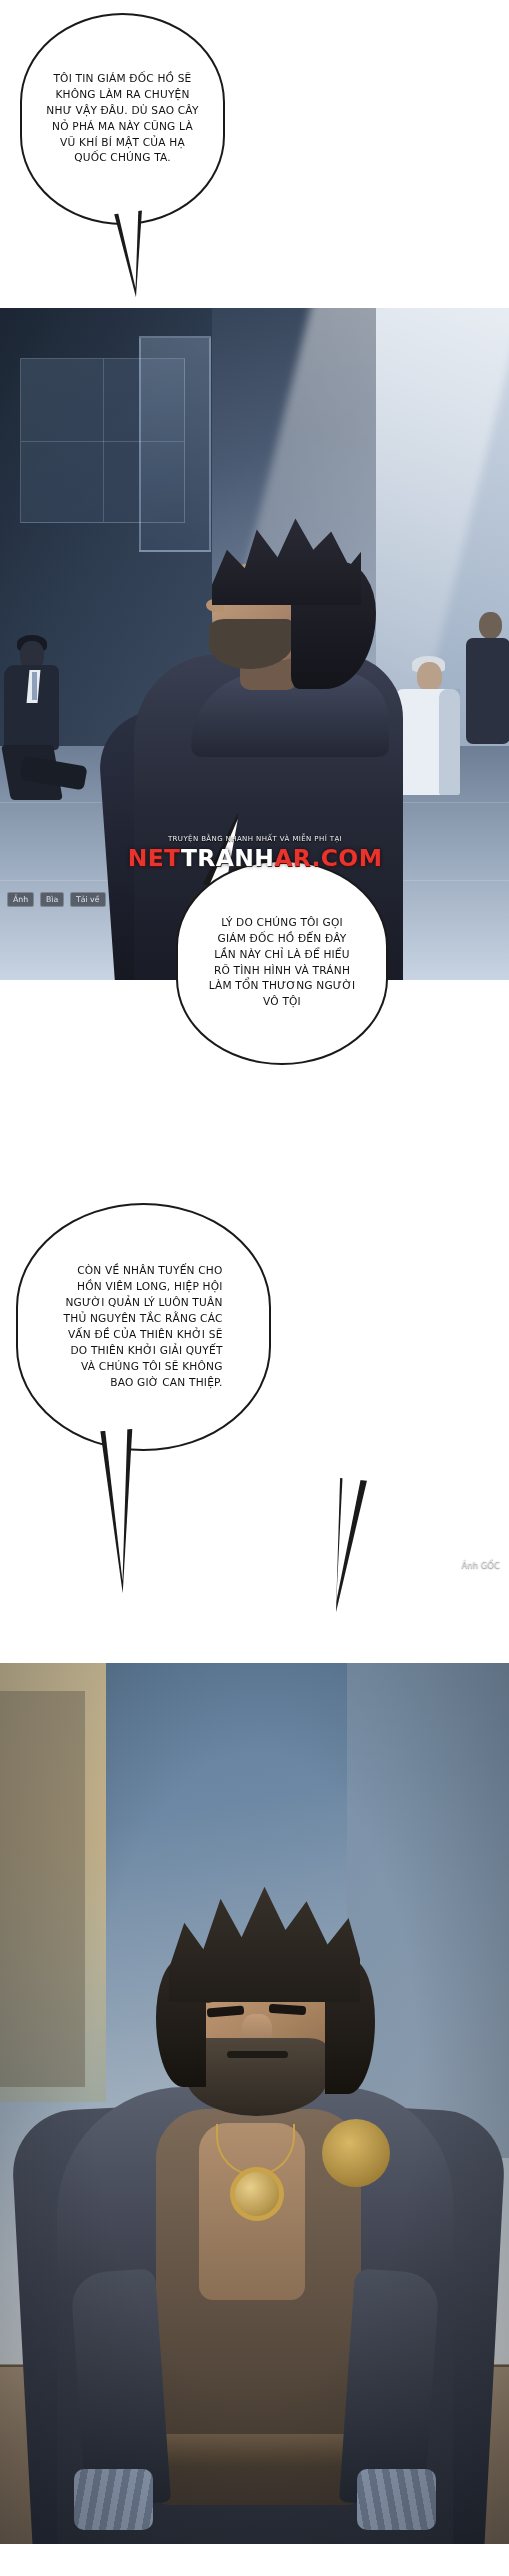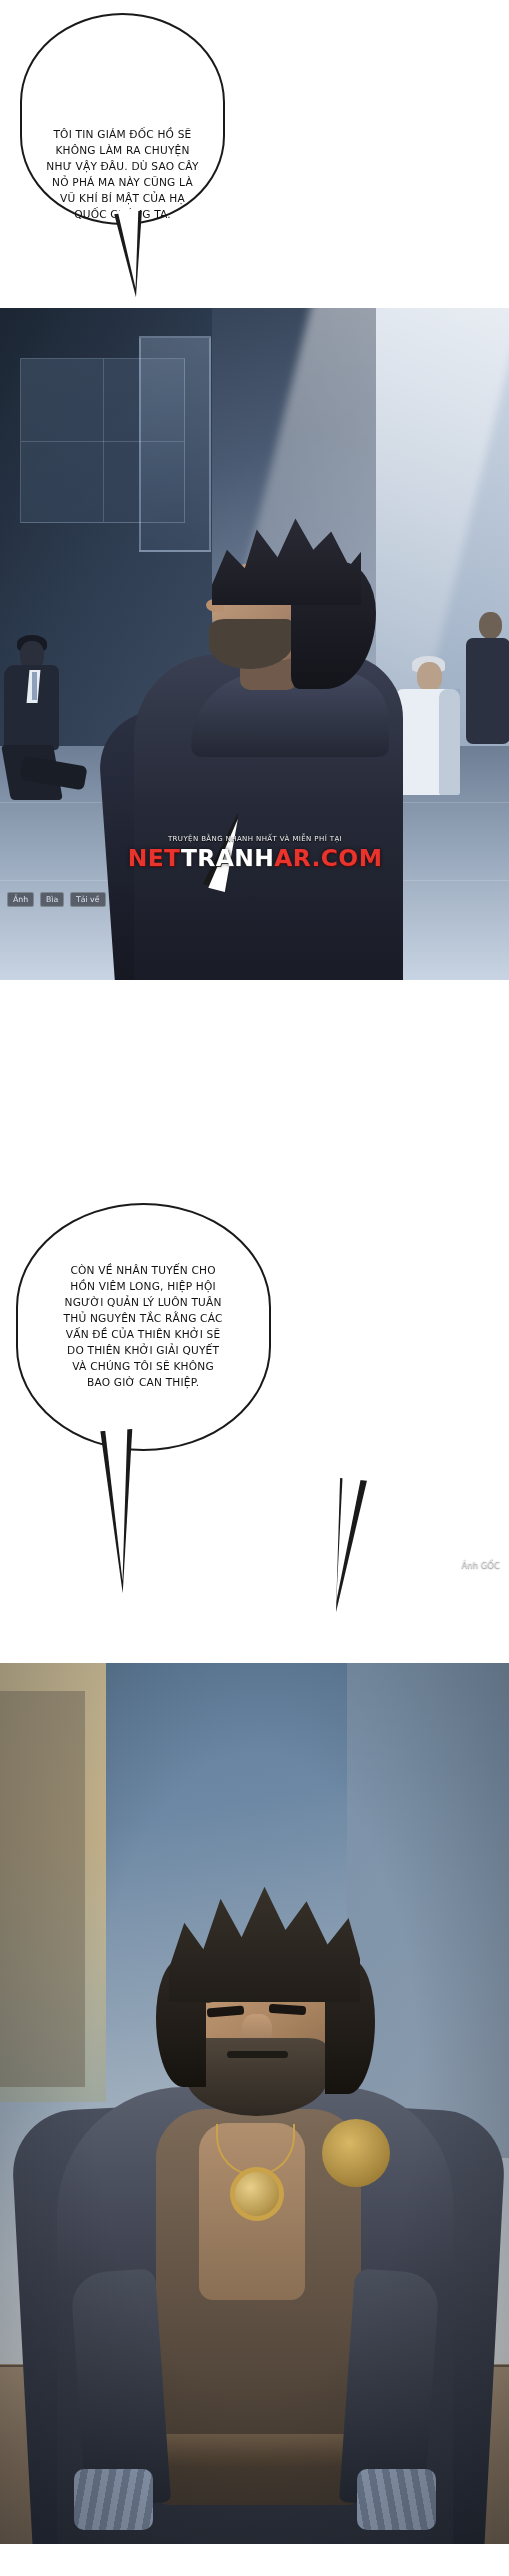--- a/index.html
+++ b/index.html
@@ -342,21 +342,21 @@
     color: rgba(255,255,255,0.55); font-size: 8.5px; line-height: 1.25;
     text-align: right; text-shadow: 0 0.7px 1.4px rgba(0,0,0,.6); margin-left: 40px;
   }
   .gap { position:absolute; left:0; width:510px; background:#ffffff; z-index: 30; }
 </style>
 </head>
 <body>
 
 <div class="page">
 
-  <div class="bubble" style="left:20px; top:12.7px; width:205px; height:212px;align-items:flex-end;">
+  <div class="bubble" style="left:20px; top:12.7px; width:205px; height:212px;">
     <div class="txt">TÔI TIN GIÁM ĐỐC HỒ SẼ
 KHÔNG LÀM RA CHUYỆN
 NHƯ VẬY ĐÂU. DÙ SAO CÂY
 NỎ PHÁ MA NÀY CŨNG LÀ
 VŨ KHÍ BÍ MẬT CỦA HẠ
 QUỐC CHÚNG TA.</div>
   </div>
   <div class="tail" style="left:120px; top:212px; border-left:10px solid transparent; border-right:18.4px solid transparent; border-top:85px solid #1a1a1a; transform:rotate(-8deg);"></div>
   <div class="tail" style="left:123px; top:209px; border-left:7px solid transparent; border-right:14px solid transparent; border-top:79px solid #ffffff; transform:rotate(-8deg); z-index:42;"></div>
 
@@ -406,26 +406,34 @@
         <span class="a">NET</span><span class="b">TRANH</span><span class="c">AR.COM</span>
       </div>
     </div>
     <div class="wm-badges" style="top:584px;">
       <div class="wm-badge">Ảnh</div>
       <div class="wm-badge">Bìa</div>
       <div class="wm-badge">Tải về</div>
     </div>
   </div>
 
+  <div class="bubble" style="left:176px; top:860px; width:212px; height:205px;">
+    <div class="txt">LÝ DO CHÚNG TÔI GỌI
+GIÁM ĐỐC HỒ ĐẾN ĐÂY
+LẦN NÀY CHỈ LÀ ĐỂ HIỂU
+RÕ TÌNH HÌNH VÀ TRÁNH
+LÀM TỔN THƯƠNG NGƯỜI
+VÔ TỘI</div>
+  </div>
   <div class="tail" style="left:212px; top:810px; border-left:17px solid transparent; border-right:7px solid transparent; border-bottom:78px solid #1a1a1a; transform:rotate(14deg); z-index:39;"></div>
   <div class="tail" style="left:217px; top:817px; border-left:12.7px solid transparent; border-right:5.7px solid transparent; border-bottom:74px solid #ffffff; transform:rotate(14deg); z-index:39;"></div>
 
   <div class="gap" style="top:1083px; height:120px;"></div>
 
-  <div class="bubble" style="left:15.6px; top:1203px; width:255px; height:248px;">
+  <div class="bubble" style="left:15.6px; top:1203px; width:255px; height:248px;text-align:right;">
     <div class="txt">CÒN VỀ NHÂN TUYẾN CHO
 HỒN VIÊM LONG, HIỆP HỘI
 NGƯỜI QUẢN LÝ LUÔN TUÂN
 THỦ NGUYÊN TẮC RẰNG CÁC
 VẤN ĐỀ CỦA THIÊN KHỞI SẼ
 DO THIÊN KHỞI GIẢI QUYẾT
 VÀ CHÚNG TÔI SẼ KHÔNG
 BAO GIỜ CAN THIỆP.</div>
   </div>
   <div class="tail" style="left:106px; top:1430px; border-left:11.3px solid transparent; border-right:21px solid transparent; border-top:163px solid #1a1a1a; transform:rotate(-4deg);"></div>

